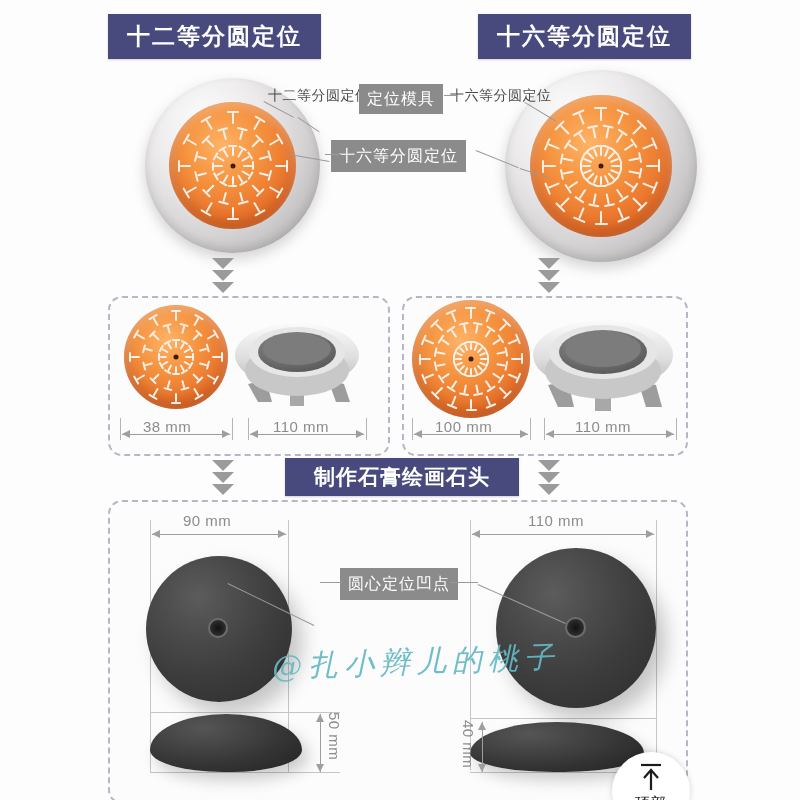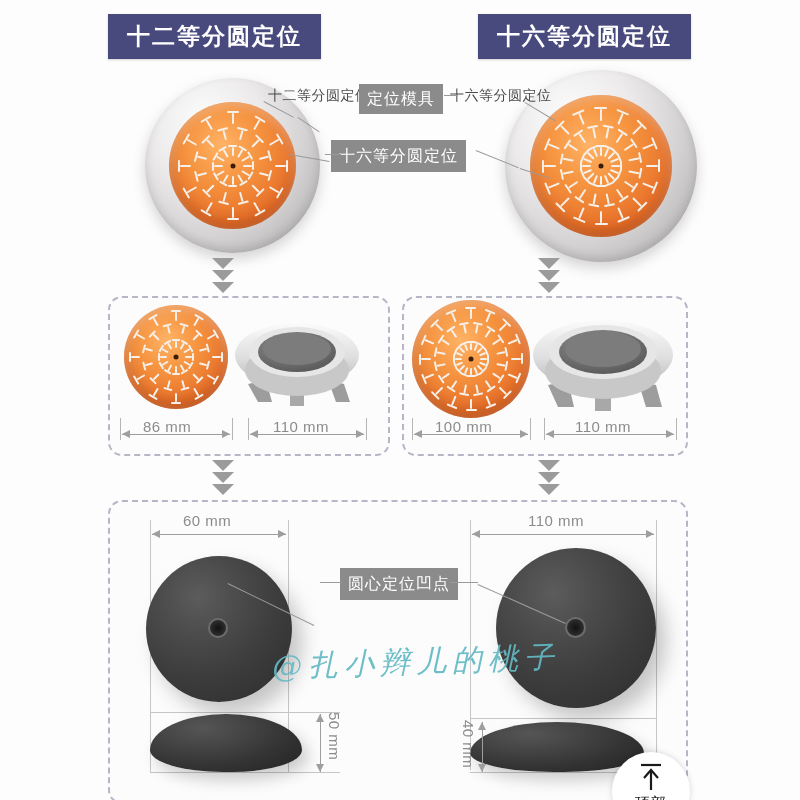--- a/index.html
+++ b/index.html
@@ -1030,21 +1030,21 @@
       <ellipse cx="73" cy="66" rx="58" ry="28" fill="#c8c8c8"></ellipse>
       <ellipse cx="73" cy="47" rx="54" ry="27" fill="#e6e6e6"></ellipse>
       <ellipse cx="73" cy="47" rx="44" ry="22" fill="url(#bwB)"></ellipse>
       <ellipse cx="73" cy="44" rx="38" ry="18" fill="#7c7c7c"></ellipse>
     </svg>
   </div>
 
   <div class="tick" style="left:120px; top:418px; height:22px;"></div>
   <div class="tick" style="left:232px; top:418px; height:22px;"></div>
   <div class="dim" style="left:122px; top:434px; width:108px;"></div>
-  <div class="dim-text" style="left:143px; top:418px;">86 mm</div>
+  <div class="dim-text" style="left:143px; top:418px;">38 mm</div>
 
   <div class="tick" style="left:248px; top:418px; height:22px;"></div>
   <div class="tick" style="left:366px; top:418px; height:22px;"></div>
   <div class="dim" style="left:250px; top:434px; width:114px;"></div>
   <div class="dim-text" style="left:273px; top:418px;">110 mm</div>
 
   <div class="tick" style="left:412px; top:418px; height:22px;"></div>
   <div class="tick" style="left:530px; top:418px; height:22px;"></div>
   <div class="dim" style="left:414px; top:434px; width:114px;"></div>
   <div class="dim-text" style="left:435px; top:418px;">100 mm</div>
@@ -1058,34 +1058,35 @@
     <div class="chev" style="top:0;"></div>
     <div class="chev" style="top:12px;"></div>
     <div class="chev" style="top:24px;"></div>
   </div>
   <div class="chev-group" style="left:538px; top:460px; width:22px; height:40px;">
     <div class="chev" style="top:0;"></div>
     <div class="chev" style="top:12px;"></div>
     <div class="chev" style="top:24px;"></div>
   </div>
 
+  <div class="banner banner-mid">制作石膏绘画石头</div>
 
   <div class="dashed-box" style="left:108px; top:500px; width:576px; height:300px;"></div>
 
   <div class="guide" style="left:150px; top:520px; height:252px;"></div>
   <div class="guide" style="left:288px; top:520px; height:252px;"></div>
   <div class="guide" style="left:470px; top:520px; height:250px;"></div>
   <div class="guide" style="left:656px; top:520px; height:250px;"></div>
   <div class="guide-h" style="left:150px; top:712px; width:190px;"></div>
   <div class="guide-h" style="left:150px; top:772px; width:190px;"></div>
   <div class="guide-h" style="left:470px; top:718px; width:186px;"></div>
   <div class="guide-h" style="left:470px; top:772px; width:186px;"></div>
 
   <div class="dim" style="left:152px; top:534px; width:134px;"></div>
-  <div class="dim-text" style="left:183px; top:512px;">60 mm</div>
+  <div class="dim-text" style="left:183px; top:512px;">90 mm</div>
 
   <div class="dim" style="left:472px; top:534px; width:182px;"></div>
   <div class="dim-text" style="left:528px; top:512px;">110 mm</div>
 
   <div class="stone-top" style="left:146px; top:556px; width:146px; height:146px;">
     <div class="stone-dimple" style="left:62px; top:62px; width:16px; height:16px;"></div>
   </div>
 
   <div class="stone-top" style="left:496px; top:548px; width:160px; height:160px;">
     <div class="stone-dimple" style="left:69px; top:69px; width:17px; height:17px;"></div>

